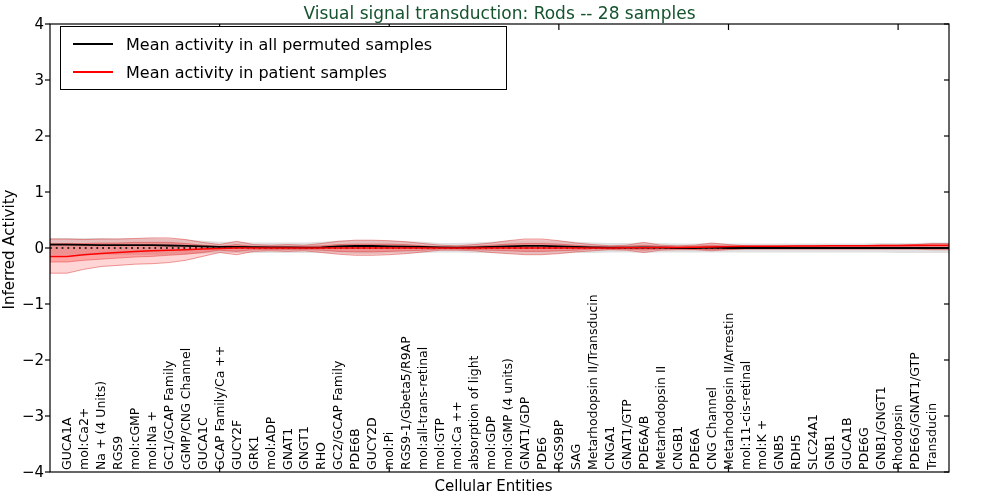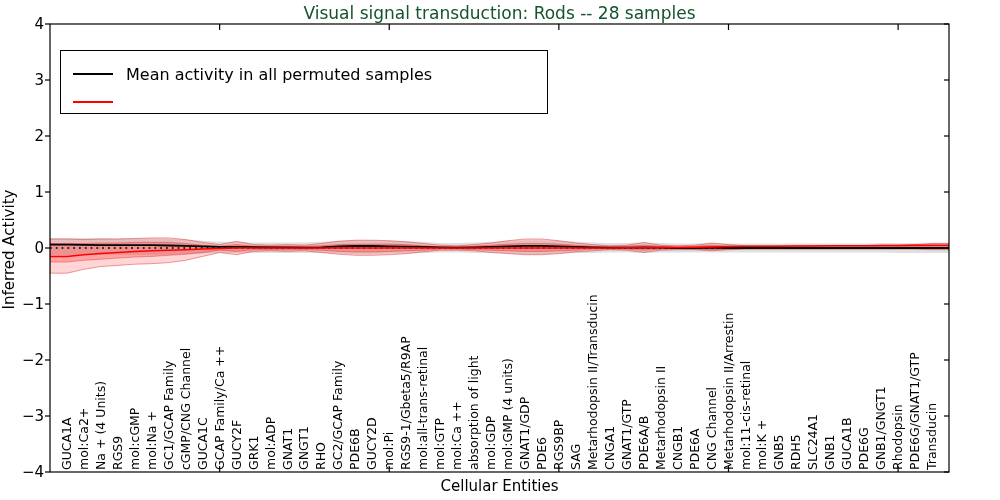--- a/index.html
+++ b/index.html
@@ -1,24 +1,24 @@
 <!DOCTYPE html>
 <html><head>
 <meta charset="utf-8">
 <style>
   html,body{margin:0;padding:0;}
   body{width:1000px;height:500px;background:#ffffff;font-family:"DejaVu Sans","Liberation Sans",sans-serif;color:#000;}
   .figure{position:relative;width:1000px;height:500px;background:#fff;overflow:hidden;}
   #chart-svg{position:absolute;left:0;top:0;}
   .title{position:absolute;left:50px;top:3px;width:899px;text-align:center;font-size:17px;color:#14532d;}
   .ylabel{position:absolute;left:-215px;top:240px;width:448px;height:19px;text-align:center;font-size:15px;transform:rotate(-90deg);}
-  .xlabel{position:absolute;left:50px;top:477px;width:899px;text-align:center;font-size:15px;}
+  .xlabel{position:absolute;left:44px;top:477px;width:899px;text-align:center;font-size:15px;}
   .ytick{position:absolute;left:2px;width:42px;text-align:right;font-size:15px;line-height:18px;}
   .xtick{position:absolute;font-size:12.5px;line-height:14px;white-space:nowrap;transform-origin:0 0;transform:rotate(-90deg);}
-  .legend{position:absolute;left:60px;top:50px;width:488px;height:64px;border:1.5px solid #000;background:#fff;box-sizing:border-box;padding-top:9px;}
+  .legend{position:absolute;left:60px;top:26px;width:447px;height:64px;border:1.5px solid #000;background:#fff;box-sizing:border-box;padding-top:3px;}
   .legend-row{display:flex;align-items:center;height:28px;padding-left:12px;}
   .legend-line{width:40px;height:2px;flex:0 0 40px;margin-right:13px;}
   .legend-text{font-size:16px;white-space:nowrap;}
 </style>
 </head>
 <body>
 
 <div class="figure">
   <svg id="chart-svg" width="1000" height="500">
       <defs>
@@ -135,15 +135,16 @@
       <div class="xtick" style="left: 925px; top: 470px;">Transducin</div>
     </div>
 
   <div class="legend">
     <div class="legend-row">
       <span class="legend-line" style="background: rgb(0, 0, 0);"></span>
       <span class="legend-text">Mean activity in all permuted samples</span>
     </div>
     <div class="legend-row">
       <span class="legend-line" style="background: rgb(255, 0, 0);"></span>
+      <span class="legend-text">Mean activity in patient samples</span>
     </div>
   </div>
 </div>
 
 </body></html>

